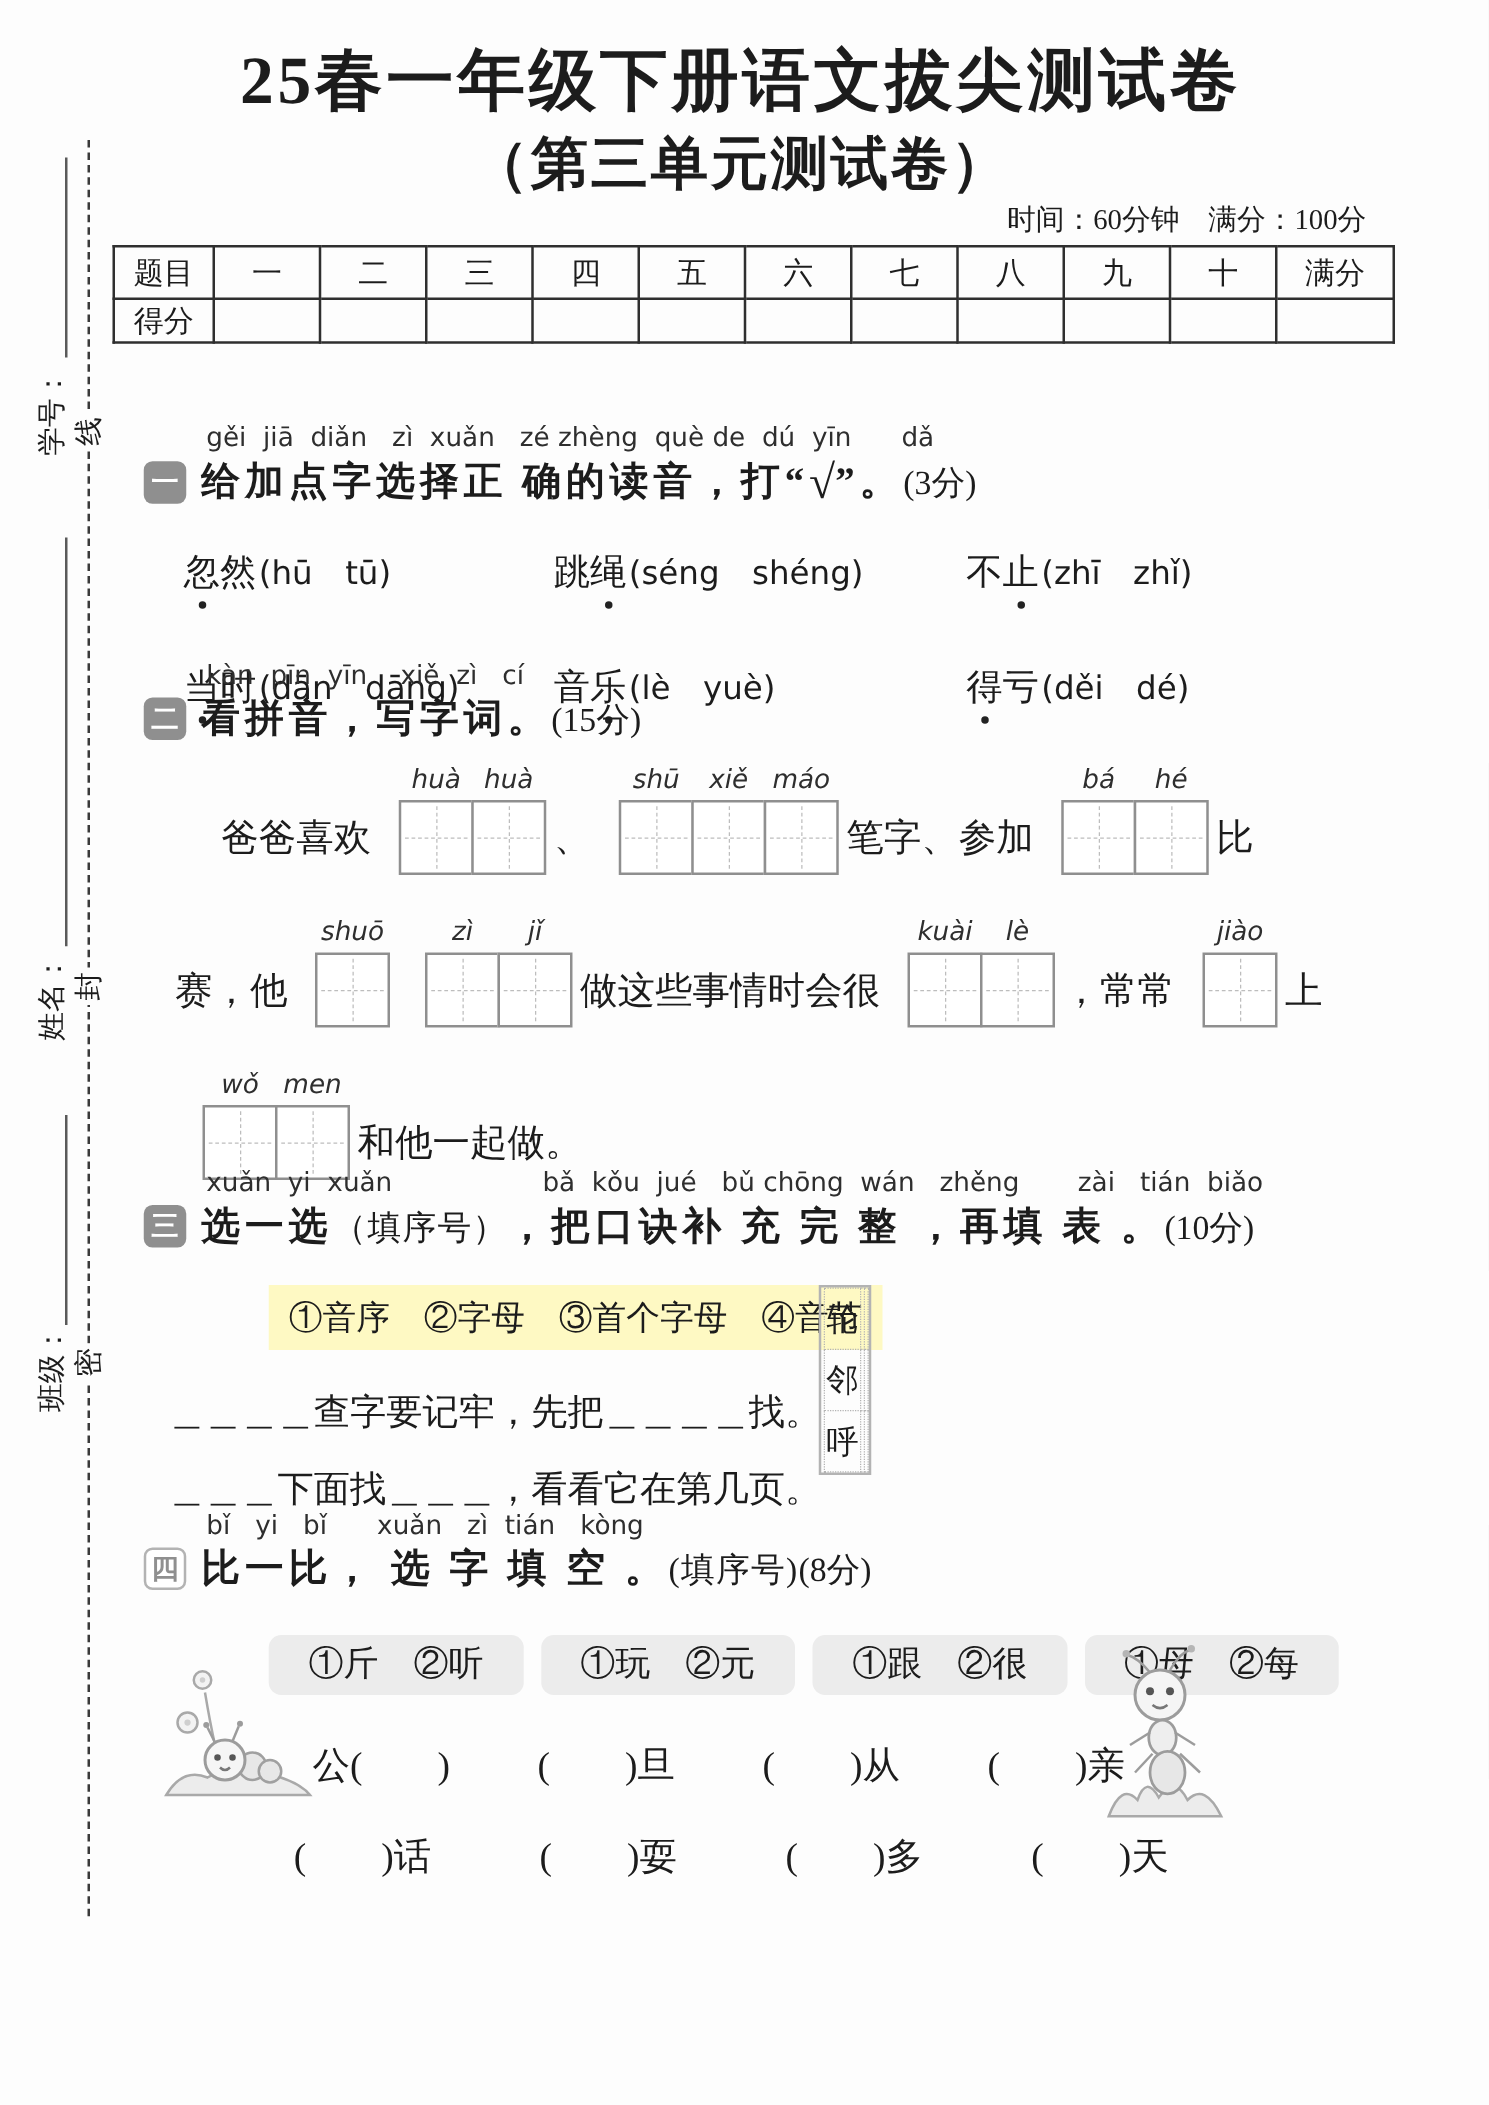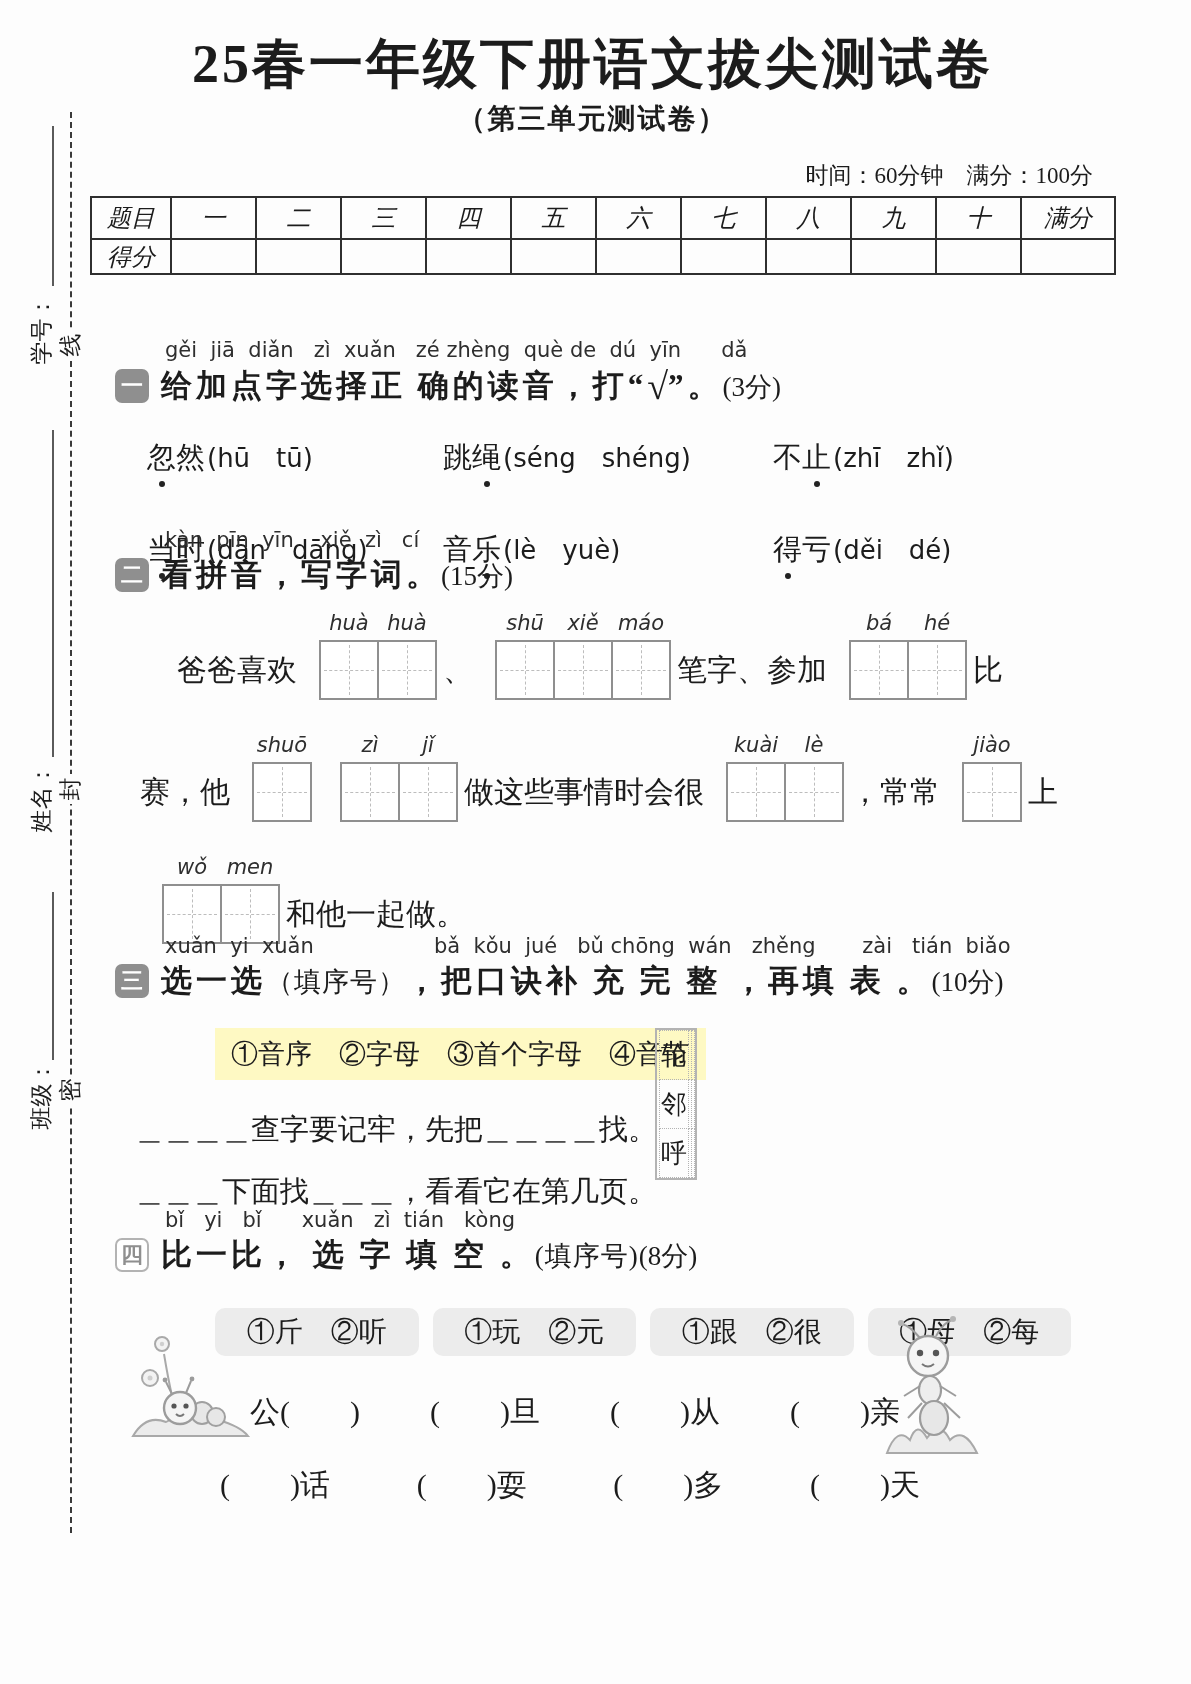--- a/index.html
+++ b/index.html
@@ -17,25 +17,25 @@
           font-size:23px;transform:rotate(-90deg);}
   .ml1{top:316px;} .ml2{top:784px;} .ml3{top:1081px;}
   .sealchar{position:absolute;left:56px;width:30px;height:30px;line-height:30px;text-align:center;
             font-size:23px;transform:rotate(-90deg);background:#fdfdfd;}
   .sc1{top:330px;} .sc2{top:774px;} .sc3{top:1075px;}
 
   
   .title{position:absolute;left:90px;top:28px;width:1005px;text-align:center;
          font-size:54px;font-weight:700;letter-spacing:3px;}
   .subtitle{position:absolute;left:90px;top:100px;width:1005px;text-align:center;
-            font-size:28px;font-weight:700;letter-spacing:2px;}
+            font-size:46px;font-weight:700;letter-spacing:2px;}
   .meta{position:absolute;left:90px;top:160px;width:1003px;text-align:right;font-size:23px;}
 
   
-  .score-tbl{position:absolute;left:90px;top:196px;border-collapse:collapse;table-layout:fixed;font-style:italic;}
+  .score-tbl{position:absolute;left:90px;top:196px;border-collapse:collapse;table-layout:fixed;}
   .score-tbl td{border:2px solid #2f2f2f;text-align:center;font-size:24px;padding:0;}
   .score-tbl .r1 td{height:40px;}
   .score-tbl .r2 td{height:33px;}
   .c0{width:78px;} .cm{width:83px;} .cz{width:92px;}
 
   
   .q{position:absolute;left:115px;width:990px;}
   .q1{top:292px;} .q2{top:482px;} .q3{top:888px;} .q4{top:1162px;}
   .qpy{margin-left:50px;font-family:"DejaVu Sans",sans-serif;font-size:21px;color:#2e2e2e;white-space:pre;margin-top:46px;}
   .qhead{display:flex;align-items:center;margin-top:2px;}
@@ -80,21 +80,21 @@
   .lookup .drow td{height:46px;}
   .lk0{width:118px;} .lk1{width:118px;} .lk2{width:96px;}
   .lookup-wrap{border:2px solid #b3b3b3;align-self:flex-start;}
 
   
   .pills{display:flex;gap:14px;margin:32px 0 0 100px;width:856px;}
   .pill{flex:1;background:#ececec;border-radius:10px;height:48px;line-height:48px;text-align:center;
         font-size:28px;white-space:nowrap;}
   .q4row{display:flex;justify-content:space-between;font-size:30px;white-space:nowrap;}
   .r1{margin:36px 0 0 135px;width:650px;}
-  .r2{margin:32px 0 0 105px;width:700px;}
+  .r2{margin:32px 0 0 105px;width:700px;padding-left:15px;}
 
   .critter{position:absolute;}
   .critter-left{left:128px;top:1318px;}
   .critter-right{left:872px;top:1308px;}
 </style>
 </head>
 <body>
 
 <div class="page">
 

